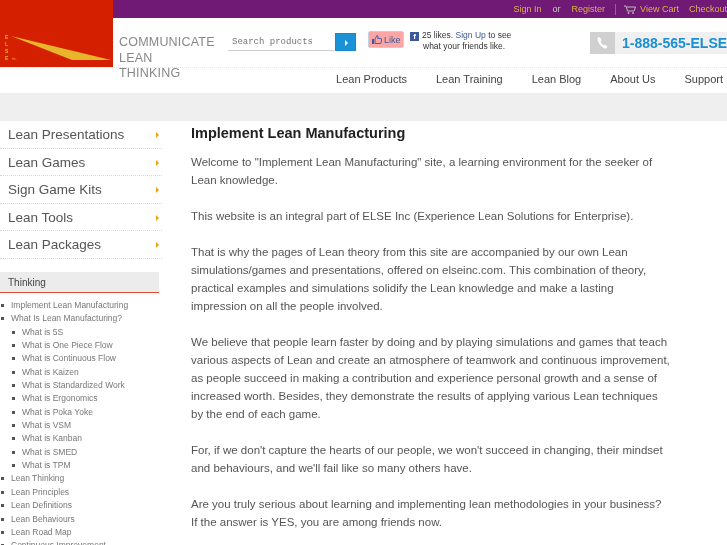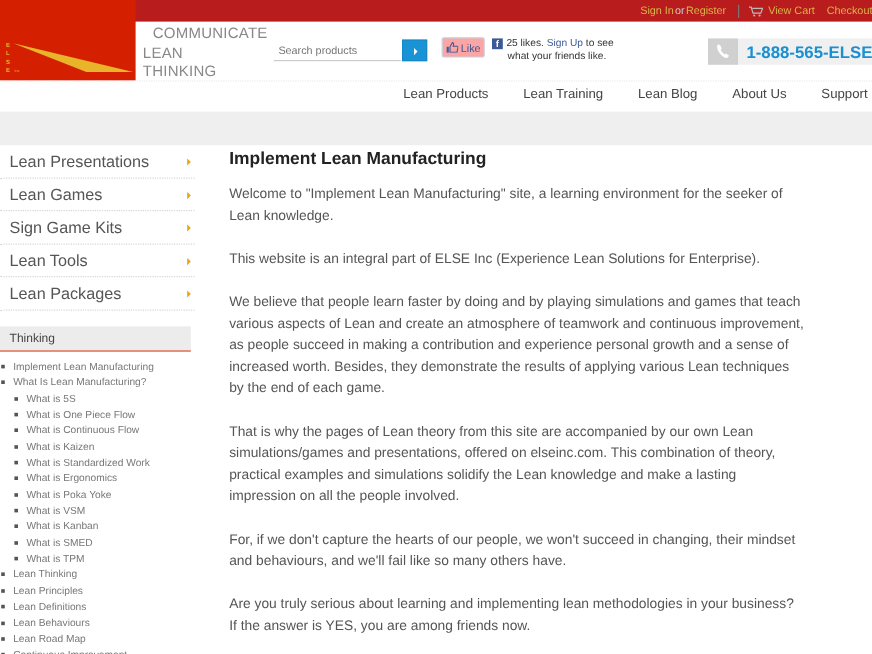--- a/index.html
+++ b/index.html
@@ -1,34 +1,34 @@
 <!DOCTYPE html>
 <html><head>
   <meta charset="utf-8">
   <style>
     * { box-sizing: border-box; margin: 0; padding: 0; }
     html, body { width: 727px; height: 545px; overflow: hidden; background: #fff; }
     body { font-family: "Liberation Sans", sans-serif; color: #444; position: relative; }
 
-    .topbar { position: absolute; left: 0; top: 0; width: 727px; height: 18px; background: #b91c1c; }
+    .topbar { position: absolute; left: 0; top: 0; width: 727px; height: 18px; background: #701a75; }
     .topbar-links { position: absolute; right: 0; top: 0; height: 18px; display: flex; align-items: center; font-size: 9px; color: #d9b44a; white-space: nowrap; }
-    .topbar-links .plain { color: #ccc; margin: 0 1px; }
+    .topbar-links .plain { color: #ccc; margin: 0 11px; }
     .topbar-links .sep { width: 1px; height: 11px; background: #777; margin: 0 8px 0 10px; }
     .cart-icon { display: inline-block; width: 12px; height: 9px; margin-right: 4px; }
     .topbar-links .checkout { margin-left: 10px; }
 
     .logo { position: absolute; left: 0; top: 0; width: 113px; height: 67px; background: #d42000; }
     .logo svg { position: absolute; left: 0; top: 0; }
 
     .tagline-box { position: absolute; left: 113px; top: 18px; width: 110px; height: 49px; }
     .tagline-box div { font-size: 12.5px; color: #888; line-height: 15.5px; padding-left: 6px; letter-spacing: 0.2px; }
-    .tagline-box .t1 { padding-top: 3px; text-align: right; }
+    .tagline-box .t1 { padding-top: 17px; }
 
     .search { position: absolute; left: 228px; top: 33px; width: 128px; height: 18px; }
-    .search input { position: absolute; left: 0; top: 0; width: 106px; height: 18px; border: none; border-bottom: 1px solid #ccc; font-family: Liberation Sans, sans-serif; font-size: 9px; color: #666; padding-left: 4px; background: #fff; outline: none; }
+    .search input { position: absolute; left: 0; top: 0; width: 106px; height: 18px; border: none; border-bottom: 1px solid #ccc; font-family: Liberation Mono, monospace; font-size: 9px; color: #666; padding-left: 4px; background: #fff; outline: none; }
     .search button { position: absolute; left: 107px; top: 0; width: 21px; height: 18px; background: #1a92d6; border: 1px solid #168ac9; }
     .search button .arrow { position: absolute; left: 9px; top: 6px; width: 0; height: 0; border-left: 3px solid #fff; border-top: 3px solid transparent; border-bottom: 3px solid transparent; }
 
     .fb-like { position: absolute; left: 368px; top: 31px; width: 36px; height: 17px; border: 1px solid #c8d0e0; background: #fca5a5; border-radius: 2px; font-size: 9px; color: #3b5998; display: flex; align-items: center; padding-left: 3px; }
     .fb-like .thumb { width: 10px; height: 9px; margin-right: 2px; }
     .fb-info { position: absolute; left: 410px; top: 30px; font-size: 8.5px; color: #333; line-height: 11px; }
     .fb-info .fb-f { display: inline-block; width: 9px; height: 9px; background: #3b5998; color: #fff; font-size: 8px; font-weight: bold; text-align: center; line-height: 10px; vertical-align: -1px; margin-right: 3px; }
     .fb-info .link { color: #3b5998; }
     .fb-info .l2 { padding-left: 13px; }
 
@@ -184,17 +184,17 @@
   <li>Lean Definitions</li>
   <li>Lean Behaviours</li>
   <li>Lean Road Map</li>
   <li>Continuous Improvement</li>
 </ul>
 
 <div class="content">
   <h1>Implement Lean Manufacturing</h1>
   <p>Welcome to "Implement Lean Manufacturing" site, a learning environment for the seeker of Lean knowledge.</p>
   <p>This website is an integral part of ELSE Inc (Experience Lean Solutions for Enterprise).</p>
+  <p>That is why the pages of Lean theory from this site are accompanied by our own Lean simulations/games and presentations, offered on elseinc.com. This combination of theory, practical examples and simulations solidify the Lean knowledge and make a lasting impression on all the people involved.</p>
   <p>We believe that people learn faster by doing and by playing simulations and games that teach various aspects of Lean and create an atmosphere of teamwork and continuous improvement, as people succeed in making a contribution and experience personal growth and a sense of increased worth. Besides, they demonstrate the results of applying various Lean techniques by the end of each game.</p>
-  <p>That is why the pages of Lean theory from this site are accompanied by our own Lean simulations/games and presentations, offered on elseinc.com. This combination of theory, practical examples and simulations solidify the Lean knowledge and make a lasting impression on all the people involved.</p>
   <p>For, if we don't capture the hearts of our people, we won't succeed in changing, their mindset and behaviours, and we'll fail like so many others have.</p>
   <p>Are you truly serious about learning and implementing lean methodologies in your business? If the answer is YES, you are among friends now.</p>
 </div>
 
 </body></html>

